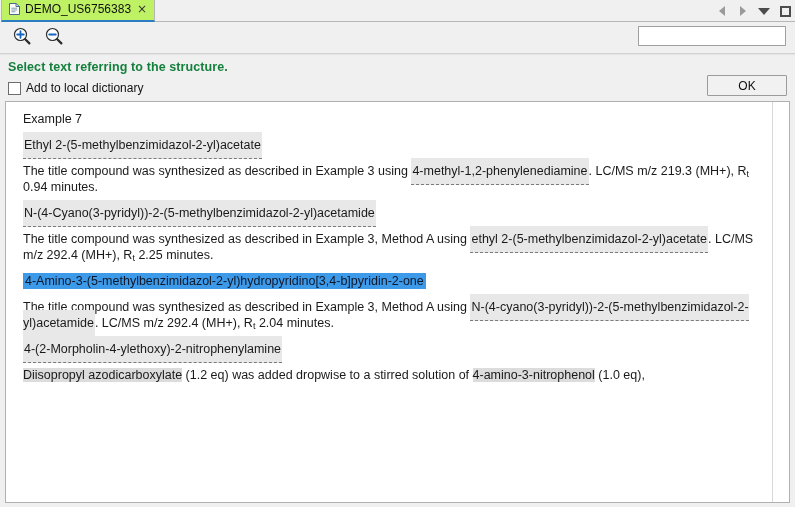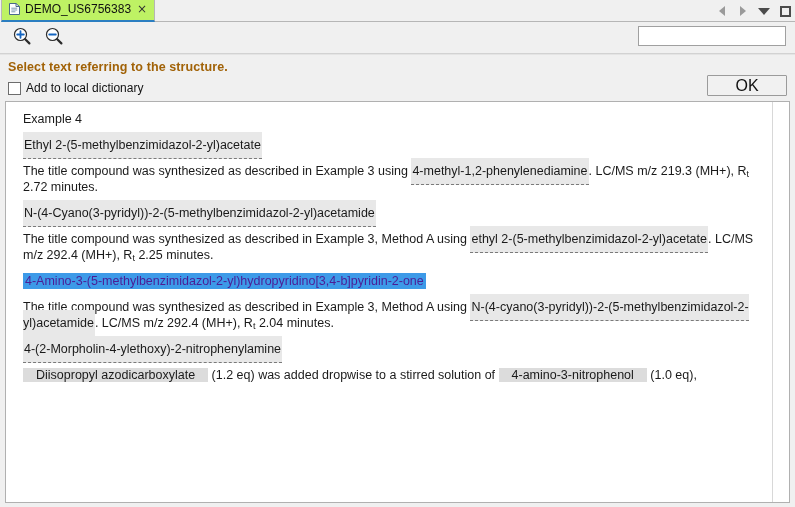--- a/index.html
+++ b/index.html
@@ -148,21 +148,21 @@
 
   
   .promptbar {
     background: #f0f0f0;
     flex: 0 0 auto;
     padding: 5px 0 6px 8px;
     position: relative;
     border-top: 1px solid #e4e4e4;
   }
   .prompt-title {
-    color: #a16207;
+    color: #15803d;
     font-weight: bold;
     font-size: 12.5px;
     margin-bottom: 7px;
     letter-spacing: 0.1px;
   }
   .chk-row {
     display: flex;
     align-items: flex-end;
     gap: 5px;
     font-size: 12px;
@@ -185,21 +185,21 @@
     display: flex;
     gap: 8px;
   }
   .btn {
     width: 80px;
     height: 21px;
     background: #f1f1f1;
     border: 1px solid #9b9b9b;
     box-sizing: border-box;
     font-family: "Liberation Sans", sans-serif;
-    font-size: 16px;
+    font-size: 12px;
     color: #101010;
     cursor: pointer;
     display: flex;
     align-items: center;
     justify-content: center;
     border-radius: 1px;
   }
 
   
   .docwrap {
@@ -230,25 +230,25 @@
   }
 
   
   .chem {
     background: #e8e8e8;
     border-bottom: 1px dashed #7a7a7a;
     padding: 6px 1px;
   }
   .chem-plain {
     background: #dcdcdc;
-    padding: 0 13px;
+    padding: 0 0;
   }
   .sel {
     background: #3d9ae8;
-    color: #4c1d95;
+    color: #0f172a;
     padding: 1px 2px 1px 2px;
   }
   sub {
     font-size: 9px;
     vertical-align: -0.25em;
     line-height: 0;
   }
 </style>
 </head>
 <body>
@@ -314,29 +314,29 @@
     </div>
     <div class="dlg-btns">
       <div class="btn">OK</div>
     </div>
   </div>
 
   <div class="docwrap">
     <div class="doc">
 
       <p class="p">
-        <span>Example 4</span>
+        <span>Example 7</span>
       </p>
 
       <p class="p">
         <span class="chem">Ethyl 2-(5-methylbenzimidazol-2-yl)acetate</span>
       </p>
 
       <p class="p">
-        <span>The title compound was synthesized as described in Example 3 using </span><span class="chem">4-methyl-1,2-phenylenediamine</span><span>. LC/MS m/z 219.3 (MH+), R</span><sub>t</sub><span> 2.72 minutes.</span>
+        <span>The title compound was synthesized as described in Example 3 using </span><span class="chem">4-methyl-1,2-phenylenediamine</span><span>. LC/MS m/z 219.3 (MH+), R</span><sub>t</sub><span> 0.94 minutes.</span>
       </p>
 
       <p class="p">
         <span class="chem">N-(4-Cyano(3-pyridyl))-2-(5-methylbenzimidazol-2-yl)acetamide</span>
       </p>
 
       <p class="p">
         <span>The title compound was synthesized as described in Example 3, Method A using </span><span class="chem">ethyl 2-(5-methylbenzimidazol-2-yl)acetate</span><span>. LC/MS m/z 292.4 (MH+), R</span><sub>t</sub><span> 2.25 minutes.</span>
       </p>
 

